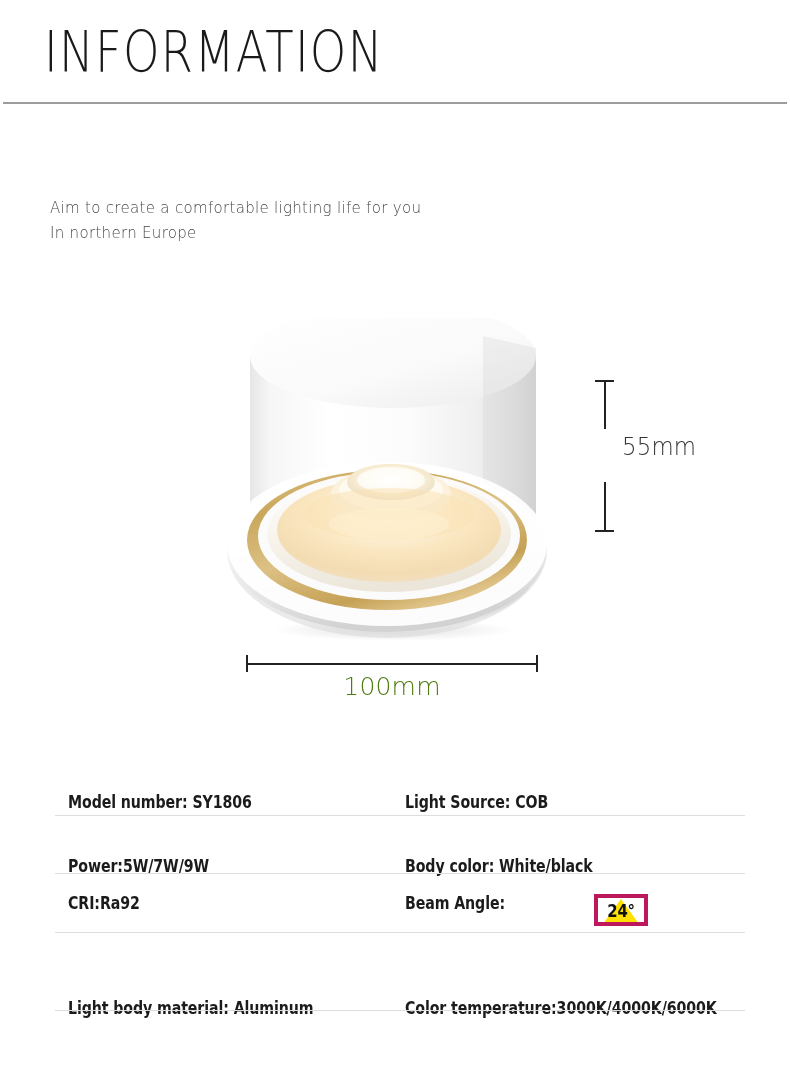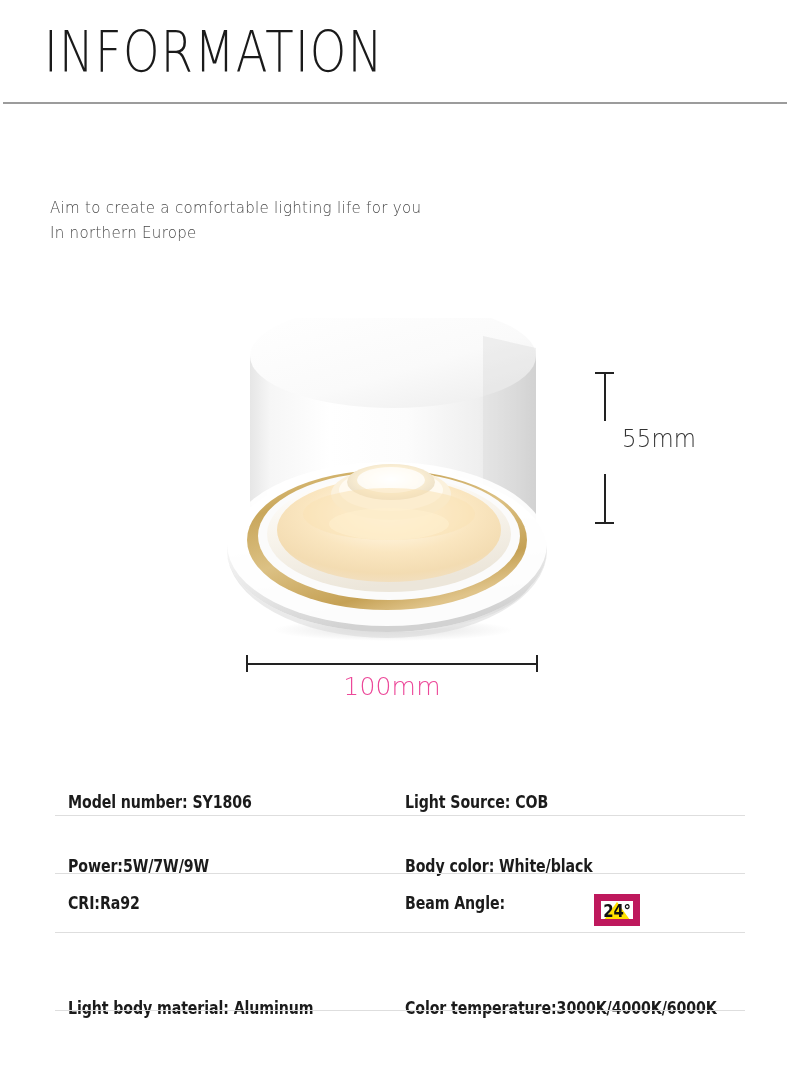--- a/index.html
+++ b/index.html
@@ -64,21 +64,21 @@
     top: 318px;
     width: 360px;
     height: 330px;
   }
   .product-stage svg { display: block; }
 
   
   .dim-v {
     position: absolute;
     left: 595px;
-    top: 372px;
+    top: 380px;
     width: 120px;
     height: 152px;
   }
   .dim-v .cap {
     position: absolute;
     left: 0;
     width: 19px;
     height: 1.6px;
     background: #222;
   }
@@ -133,21 +133,21 @@
   .dim-h .dim-label {
     position: absolute;
     top: 17px;
     left: 0;
     width: 292px;
     text-align: center;
     font-family: "DejaVu Sans", sans-serif;
     font-weight: 300;
     font-size: 25px;
     letter-spacing: 0.2px;
-    color: #ec4899;
+    color: #4d7c0f;
     white-space: nowrap;
   }
 
   
   .spec-table {
     position: absolute;
     left: 0;
     top: 760px;
     width: 790px;
   }
@@ -178,23 +178,23 @@
     width: 690px;
     height: 1px;
     background: #dedede;
   }
 
   
   .beam-badge {
     position: absolute;
     left: 594px;
     top: 894px;
-    width: 46px;
+    width: 54px;
     height: 32px;
-    border: 7px solid #be185d;
+    border: 4px solid #be185d;
     background: #ffffff;
     overflow: hidden;
     box-sizing: border-box;
   }
   .beam-badge .cone {
     position: absolute;
     left: 50%;
     top: 1px;
     width: 0;
     height: 0;

